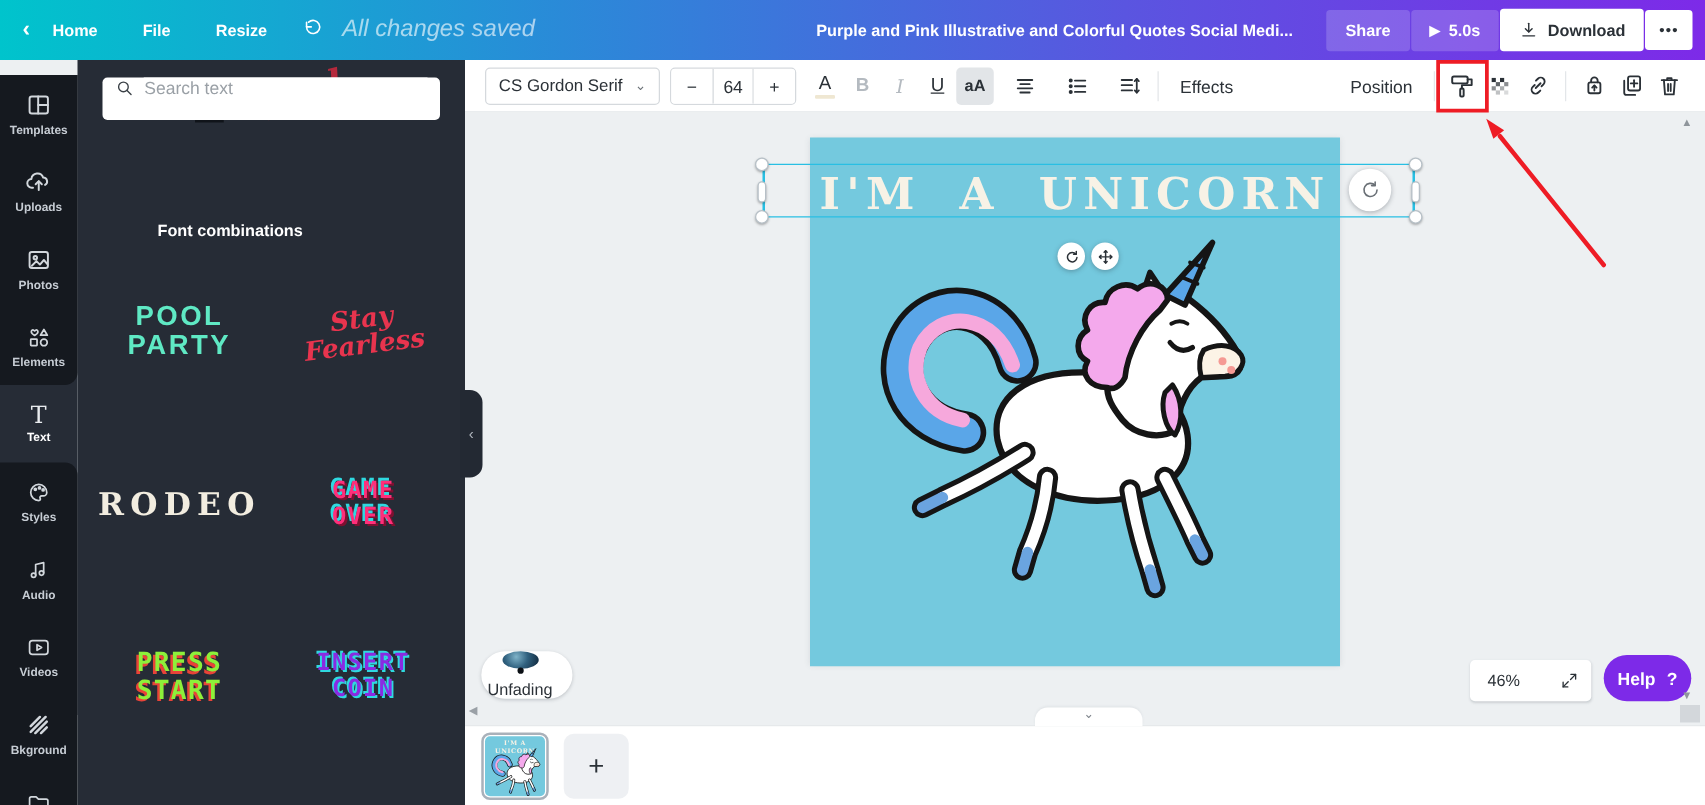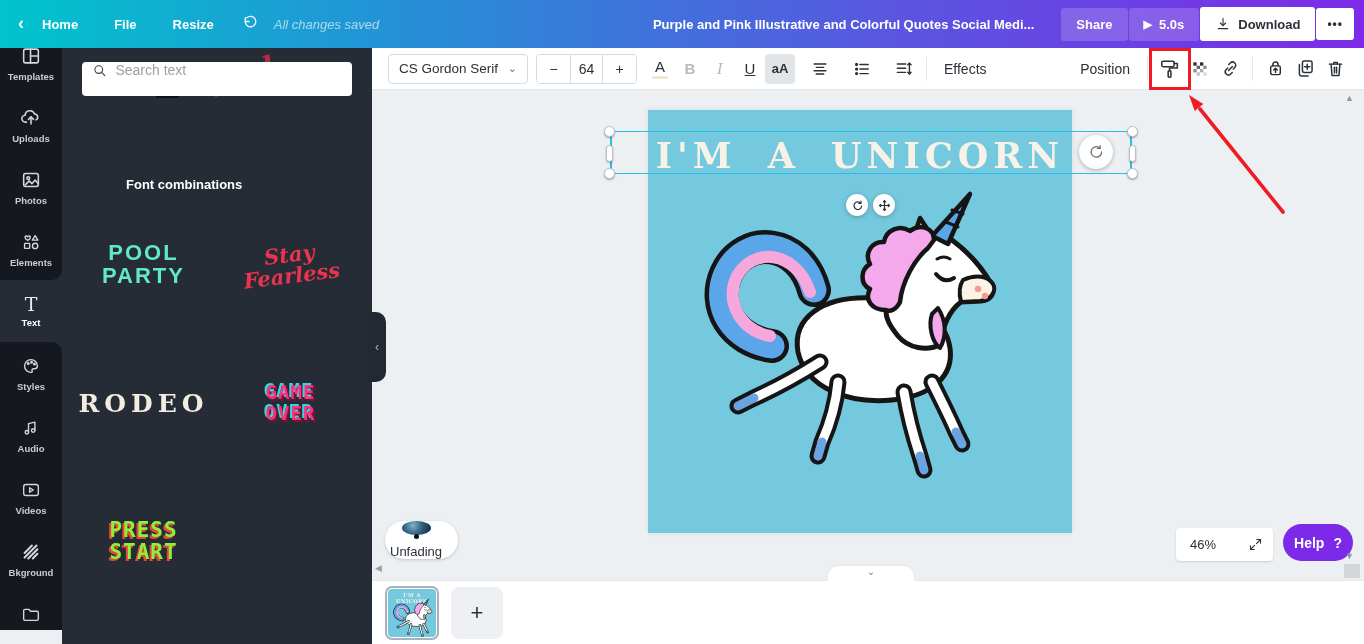--- a/index.html
+++ b/index.html
@@ -7,33 +7,33 @@
   body { font-family:"Liberation Sans", sans-serif; }
   .app { position:relative; width:1364px; height:644px; overflow:hidden; background:#edf0f2; }
 
   
   .header { position:absolute; left:0; top:0; width:1364px; height:48px;
     background:linear-gradient(90deg,#00c4cc 0%,#2a8ad8 33%,#5a55e0 66%,#7d2ae8 100%);
     display:flex; align-items:center; padding:0 10px 0 16px; z-index:10; }
   .hbtn { color:#fff; font-size:13px; font-weight:700; background:transparent; border:none;
     padding:8px 10px; cursor:pointer; border-radius:4px; }
   .hback { color:#fff; font-size:18px; font-weight:700; padding:4px 8px 6px 2px; }
-  .autosave { color:rgba(255,255,255,.62); font-style:italic; font-size:13px; margin-left:10px; }
+  .autosave { color:rgba(255,255,255,.62); font-style:italic; font-size:19px; margin-left:10px; }
   .hspacer { flex:1; }
   .htitle { color:#fff; font-size:13px; font-weight:700; max-width:390px; white-space:nowrap;
     overflow:hidden; text-overflow:ellipsis; margin-right:26px; }
   .pillbtn { display:flex; align-items:center; gap:7px; background:rgba(255,255,255,.18);
     color:#fff; font-size:13px; font-weight:700; border:none; border-radius:3px;
     padding:9px 15px; margin-left:1px; cursor:pointer; }
   .whitebtn { background:#fff; color:#2b3137; }
   .morebtn { padding:9px 11px; letter-spacing:1px; font-size:12px; }
   .play-tri { font-size:11px; }
 
   
-  .rail { position:absolute; left:0; top:32px; width:62px; height:512px; background:#262c36; z-index:6; }
+  .rail { position:absolute; left:0; top:60px; width:62px; height:512px; background:#262c36; z-index:6; }
   .rail-block { background:#15191f; }
   .rb-top { border-bottom-right-radius:10px; }
   .rb-bottom { border-top-right-radius:10px; height:288px; }
   .rail-item { height:62px; display:flex; flex-direction:column; align-items:center;
     justify-content:center; gap:4px; cursor:pointer; }
   .rail-item .lbl { font-size:9.5px; color:#c7cdd4; font-weight:700; }
   .rail-item svg { stroke:#d2d7dc; }
   .rail-item.active .lbl { color:#fff; }
   .t-glyph { font-family:"DejaVu Serif",serif; font-size:19px; color:#e8ebee; line-height:18px; }
 
@@ -347,20 +347,24 @@
         <div></div>
       </div>
       <div class="combo gameover">
         <div>GAME</div>
         <div>OVER</div>
       </div>
       <div class="combo pressstart">
         <div>PRESS</div>
         <div>START</div>
       </div>
+      <div class="combo insertcoin">
+        <div>INSERT</div>
+        <div>COIN</div>
+      </div>
     </div>
   </section>
   <div class="panel-collapse">‹</div>
 
   <div class="toolbar">
     <div class="tb-select">
       <span>CS Gordon Serif</span>
       <span style="color:#6a7076;font-size:11px">⌄</span>
     </div>
     <div class="tb-stepper">

